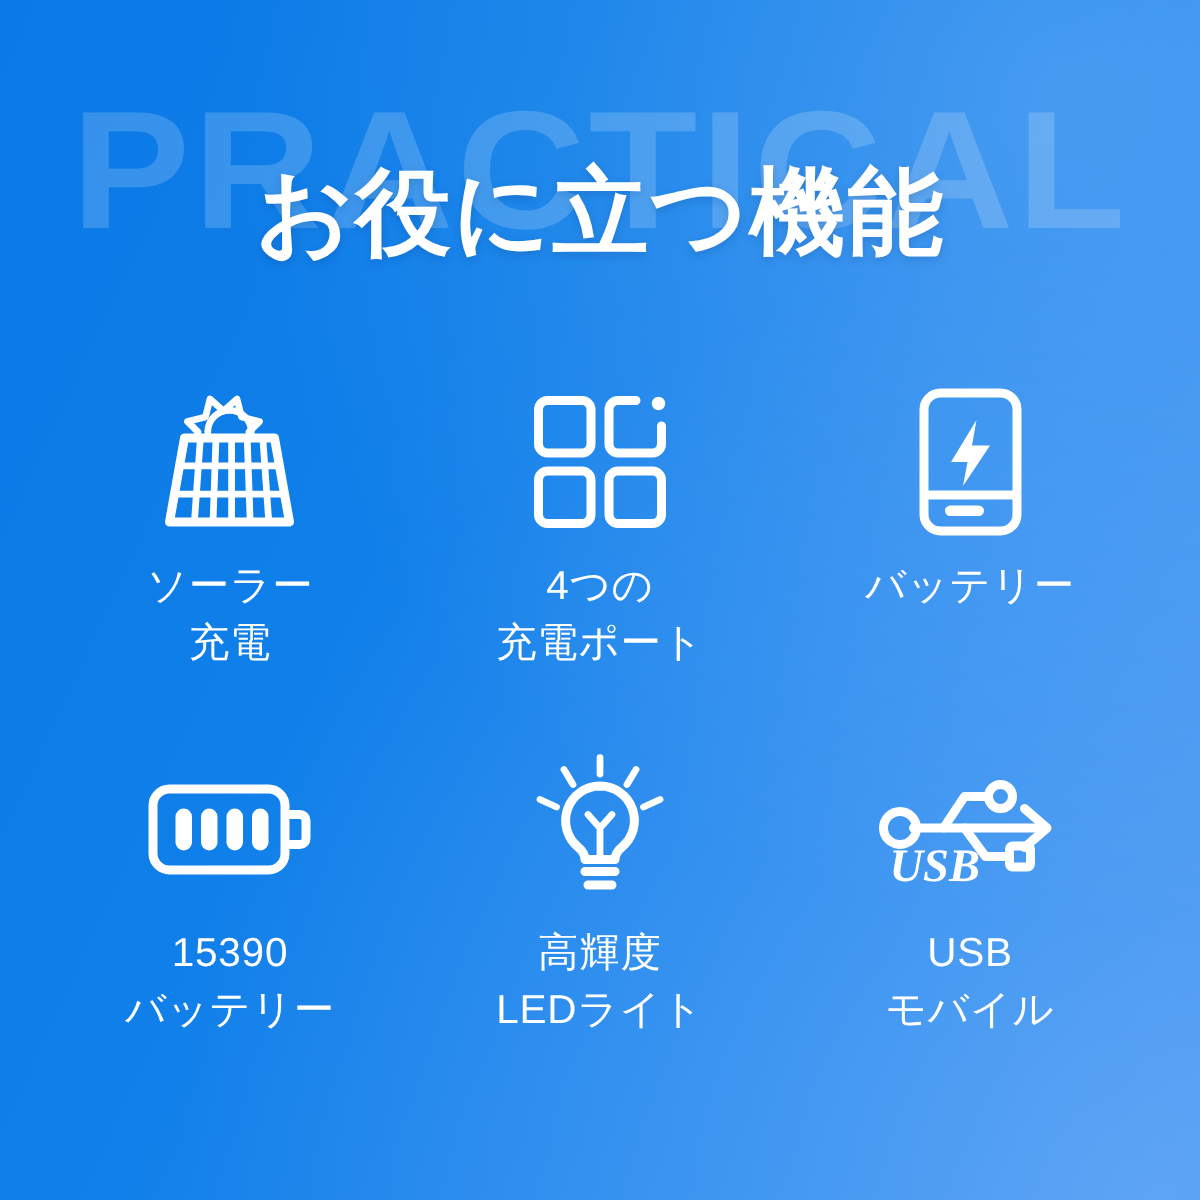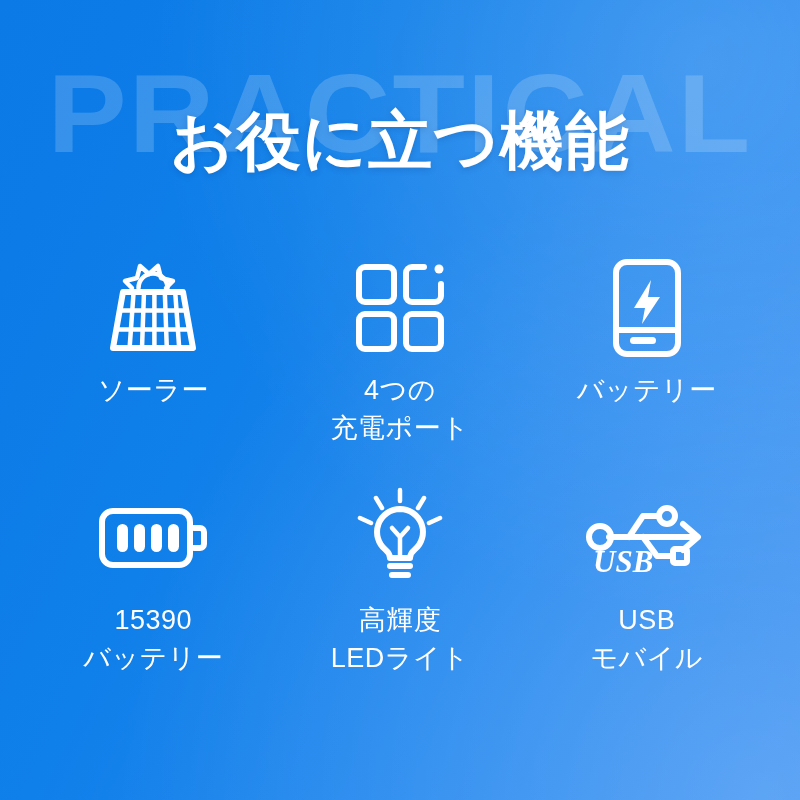--- a/index.html
+++ b/index.html
@@ -51,21 +51,21 @@
   }
 
   
   #grid {
     position:absolute;
     left:30px; right:30px;
     top:245px;
     display:grid;
     grid-template-columns:repeat(3,1fr);
     grid-template-rows:repeat(2,230px);
-    row-gap:0;
+    row-gap:15px;
   }
   .cell {
     display:flex;
     flex-direction:column;
     align-items:center;
     justify-content:flex-start;
     padding-top:8px;
   }
   .icon-box {
     height:110px;
@@ -105,20 +105,21 @@
       <svg width="104" height="102" viewBox="0 0 104 102" aria-hidden="true">
         <path class="stt" d="M31 31 L24 24 L36 21 L39 9 L48 17 L57 9 L60 21 L72 24 L65 31"></path>
         <path class="stt" d="M37.5 31 a14.5 14.5 0 0 1 29 0"></path>
         <path class="st" d="M22 35 H82 L92 91 H12 Z"></path>
         <path class="stt" d="M19.6 53.6 H84.4 M16.6 72.4 H87.4"></path>
         <path class="stt" d="M32.6 35 L28.6 91 M43 35 L41 91 M53.4 35 L53.4 91 M63.8 35 L65.8 91 M74.2 35 L78.2 91"></path>
       </svg>
     </div>
     <div class="cap">
       <span>ソーラー</span>
+      <span class="l2">充電</span>
     </div>
   </div>
 
   <div class="cell">
     <div class="icon-box">
       <svg width="92" height="92" viewBox="0 0 92 92" aria-hidden="true">
         <rect class="st" x="5" y="5" width="35" height="35" rx="6"></rect>
         <rect class="st" x="5" y="52" width="35" height="35" rx="6"></rect>
         <rect class="st" x="52" y="52" width="35" height="35" rx="6"></rect>
         <path class="st" d="M87 22 V34 a6 6 0 0 1 -6 6 H58 a6 6 0 0 1 -6 -6 V11 a6 6 0 0 1 6 -6 H70"></path>

